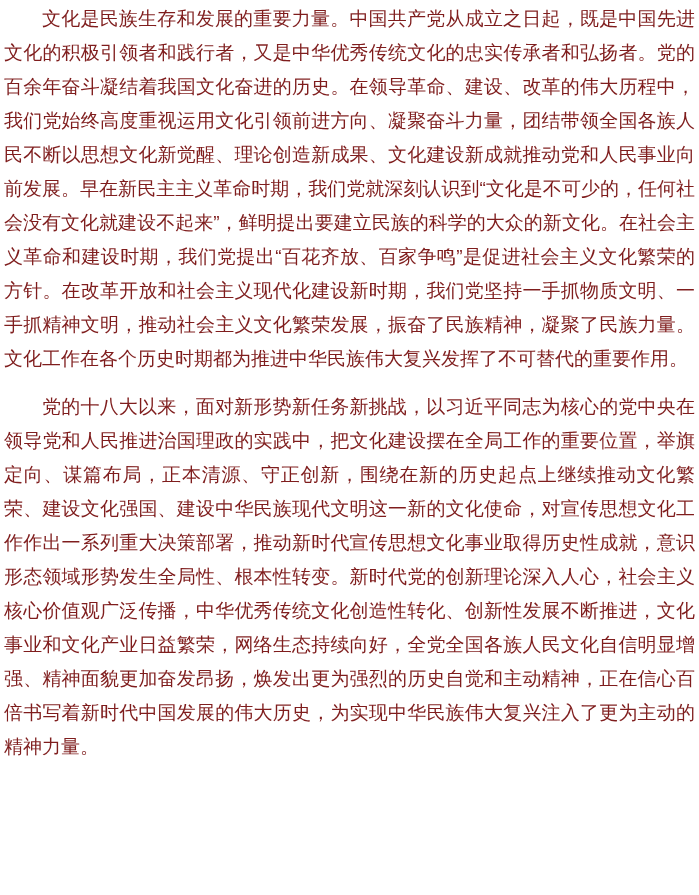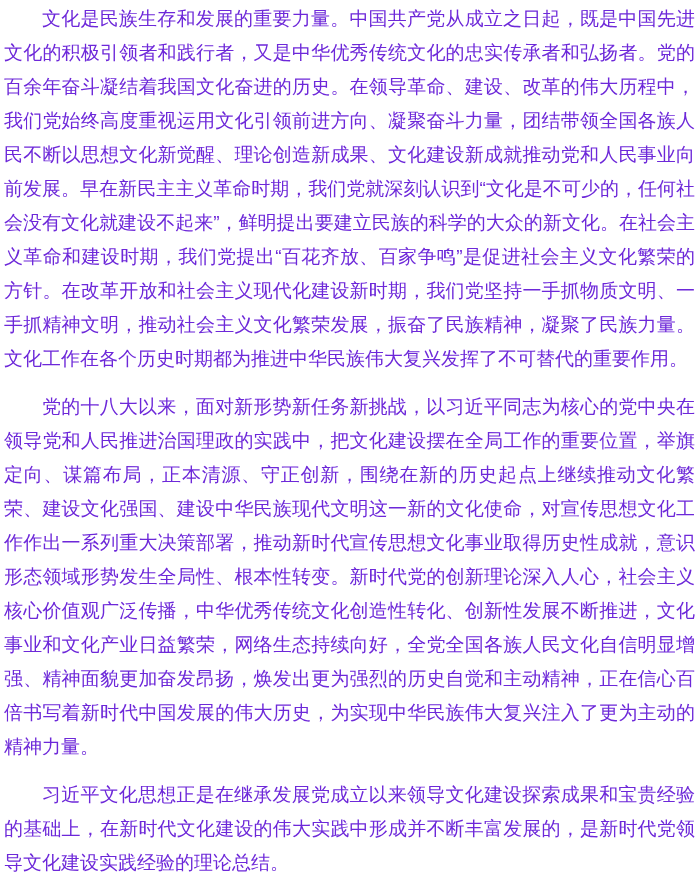--- a/index.html
+++ b/index.html
@@ -12,28 +12,27 @@
     height: 895px;
     box-sizing: border-box;
     padding-top: 2px;
     background: #ffffff;
     overflow: hidden;
     font-family: "Liberation Sans", sans-serif;
   }
   .para {
     font-size: 19px;
     line-height: 34px;
-    color: #6d28d9;
+    color: #7f1d1d;
     text-align: justify;
     text-indent: 2em;
     margin: 0 4px 14px 4px;
     word-break: break-all;
   }
 </style>
 </head>
 <body>
 
 <div class="page">
   <p class="para">文化是民族生存和发展的重要力量。中国共产党从成立之日起，既是中国先进文化的积极引领者和践行者，又是中华优秀传统文化的忠实传承者和弘扬者。党的百余年奋斗凝结着我国文化奋进的历史。在领导革命、建设、改革的伟大历程中，我们党始终高度重视运用文化引领前进方向、凝聚奋斗力量，团结带领全国各族人民不断以思想文化新觉醒、理论创造新成果、文化建设新成就推动党和人民事业向前发展。早在新民主主义革命时期，我们党就深刻认识到“文化是不可少的，任何社会没有文化就建设不起来”，鲜明提出要建立民族的科学的大众的新文化。在社会主义革命和建设时期，我们党提出“百花齐放、百家争鸣”是促进社会主义文化繁荣的方针。在改革开放和社会主义现代化建设新时期，我们党坚持一手抓物质文明、一手抓精神文明，推动社会主义文化繁荣发展，振奋了民族精神，凝聚了民族力量。文化工作在各个历史时期都为推进中华民族伟大复兴发挥了不可替代的重要作用。</p>
   <p class="para">党的十八大以来，面对新形势新任务新挑战，以习近平同志为核心的党中央在领导党和人民推进治国理政的实践中，把文化建设摆在全局工作的重要位置，举旗定向、谋篇布局，正本清源、守正创新，围绕在新的历史起点上继续推动文化繁荣、建设文化强国、建设中华民族现代文明这一新的文化使命，对宣传思想文化工作作出一系列重大决策部署，推动新时代宣传思想文化事业取得历史性成就，意识形态领域形势发生全局性、根本性转变。新时代党的创新理论深入人心，社会主义核心价值观广泛传播，中华优秀传统文化创造性转化、创新性发展不断推进，文化事业和文化产业日益繁荣，网络生态持续向好，全党全国各族人民文化自信明显增强、精神面貌更加奋发昂扬，焕发出更为强烈的历史自觉和主动精神，正在信心百倍书写着新时代中国发展的伟大历史，为实现中华民族伟大复兴注入了更为主动的精神力量。</p>
-  <p class="para">习近平文化思想正是在继承发展党成立以来领导文化建设探索成果和宝贵经验的基础上，在新时代文化建设的伟大实践中形成并不断丰富发展的，是新时代党领导文化建设实践经验的理论总结。</p>
 
 </div>
 
 </body></html>

